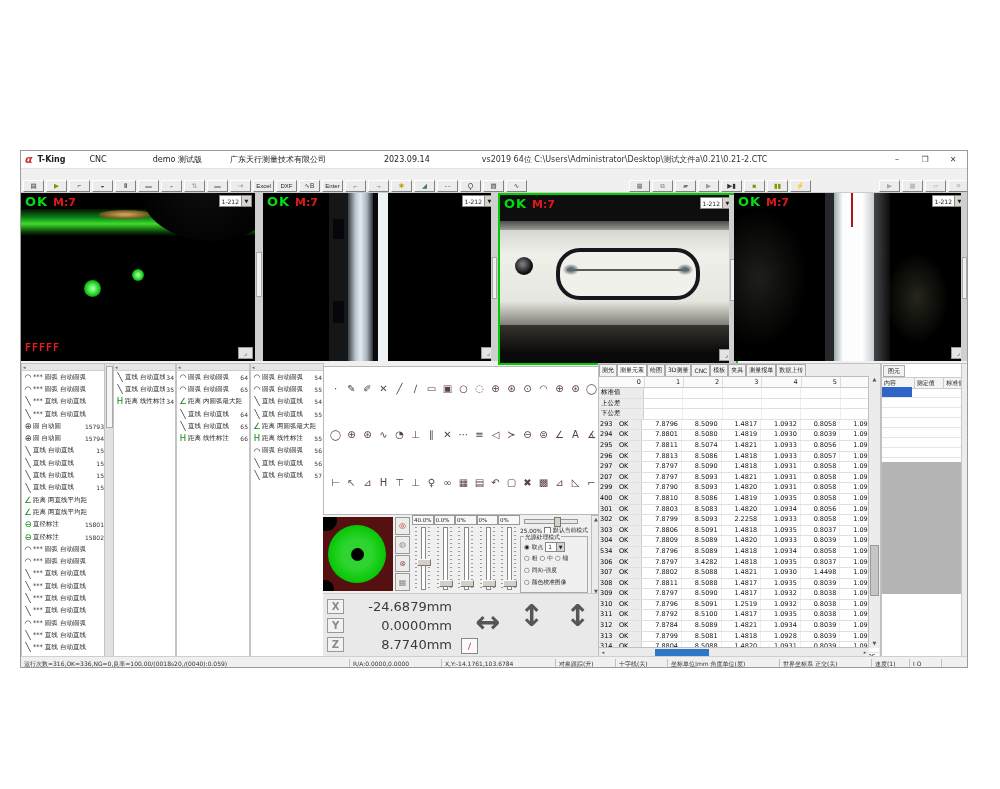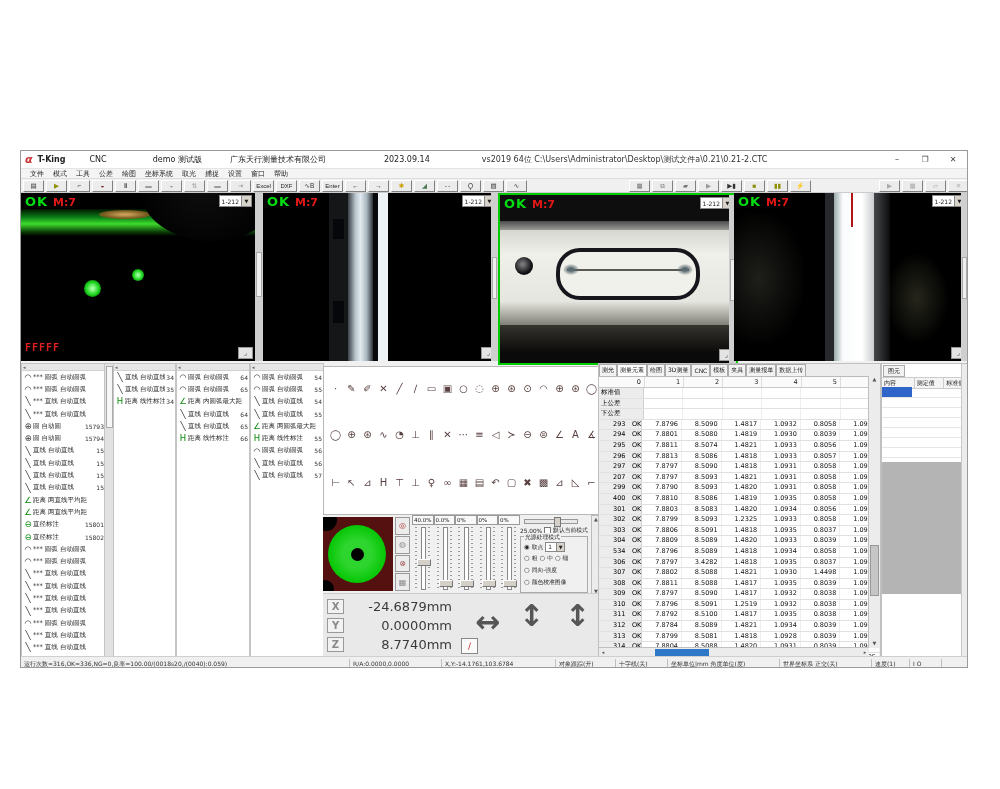--- a/index.html
+++ b/index.html
@@ -116,21 +116,21 @@
   .arrow{position:absolute;color:#565656;font-weight:bold}
   .diag{position:absolute;left:138px;top:44px;width:15px;height:14px;background:#fafafa;border:1px solid #888;color:#c03030;font-size:9px;display:flex;align-items:center;justify-content:center}
   
   .dtable{left:577px;top:212px;width:281px;height:293px;background:#fff;position:absolute;border:1px solid #c0c0c0;overflow:hidden}
   .dtabs{height:12px;display:flex;background:#ececec;border-bottom:1px solid #bbb}
   .dtab{border:1px solid #aaa;border-bottom:none;background:#f2f2f2;font-size:6px;padding:0 2px;display:flex;align-items:center;white-space:nowrap;color:#222}
   .thead{height:10px;display:flex;border-bottom:1px solid #c8c8c8;background:#fafafa}
   .hc{font-size:6.5px;color:#222;text-align:right;padding-right:3px;border-right:1px solid #ddd;line-height:10px}
   .trow{display:flex;height:9.6px;border-bottom:1px solid #e0e0e0;align-items:stretch}
   .c0{width:44px;background:#ececec;border-right:1px solid #d0d0d0;font-size:6.5px;line-height:9.6px;display:flex;white-space:nowrap;overflow:hidden}
-  .rid{padding-left:14px;width:17px}
+  .rid{padding-left:1px;width:17px}
   .rst{padding-left:2px}
   .cv{width:37px;text-align:right;padding-right:3px;font-size:6.5px;line-height:9.6px;border-right:1px solid #eee;color:#111}
   .c0.lbl{padding-left:2px}
   .dvs{position:absolute;right:0;top:12px;bottom:9px;width:11px;background:#ececec;border-left:1px solid #c0c0c0;font-size:5px;color:#555}
   .dvs .up{position:absolute;top:0;left:0;right:0;height:8px;text-align:center}
   .dvs .dn{position:absolute;bottom:0;left:0;right:0;height:8px;text-align:center}
   .dvs .th{position:absolute;left:1px;right:1px;top:62%;height:18%;background:#c6c6c6;border:1px solid #999}
   .dhs{position:absolute;left:0;right:11px;bottom:0;height:9px;background:#ececec;border-top:1px solid #c0c0c0;font-size:5px;color:#555}
   .dhs .lt2{position:absolute;left:0;top:0;width:8px;text-align:center;line-height:8px}
   .dhs .rt2{position:absolute;right:0;top:0;width:8px;text-align:center;line-height:8px}
@@ -161,34 +161,20 @@
     <span class="t-co">广东天行测量技术有限公司</span>
     <span class="t-date">2023.09.14</span>
     <span class="t-path">vs2019 64位  C:\Users\Administrator\Desktop\测试文件a\0.21\0.21-2.CTC</span>
     <span class="wctrls">
       <span class="wc">–</span>
       <span class="wc">❐</span>
       <span class="wc">✕</span>
     </span>
   </div>
 
-  <div class="a menu">
-
-  <span class="mitem">文件</span>
-      <span class="mitem">模式</span>
-      <span class="mitem">工具</span>
-      <span class="mitem">公差</span>
-      <span class="mitem">绘图</span>
-      <span class="mitem">坐标系统</span>
-      <span class="mitem">取光</span>
-      <span class="mitem">捕捉</span>
-      <span class="mitem">设置</span>
-      <span class="mitem">窗口</span>
-      <span class="mitem">帮助</span>
-    </div>
 
   <div class="a tbar">
     <div class="tgrp" style="left:2px;width:538px;overflow:hidden">
 
     <button class="tbtn">
           <span style="color: rgb(51, 51, 51);">▤</span>
           <span class="tlbl"></span>
         </button>
         <button class="tbtn">
           <span style="color: rgb(143, 143, 0);">▶</span>
@@ -997,21 +983,21 @@
           <span class="cv">1.0981</span>
         </div>
 
         <div class="trow">
           <span class="c0">
             <span class="rid">302</span>
             <span class="rst">OK</span>
           </span>
           <span class="cv">7.8799</span>
           <span class="cv">8.5093</span>
-          <span class="cv">1.2325</span>
+          <span class="cv">2.2258</span>
           <span class="cv">1.0933</span>
           <span class="cv">0.8058</span>
           <span class="cv">1.0983</span>
         </div>
 
         <div class="trow">
           <span class="c0">
             <span class="rid">303</span>
             <span class="rst">OK</span>
           </span>

